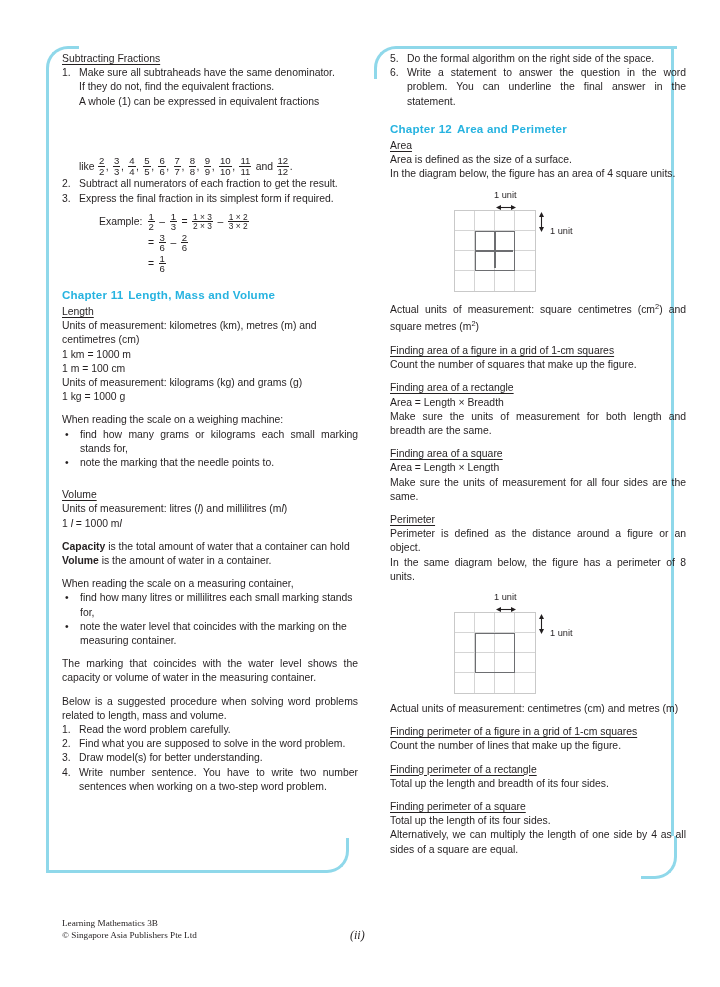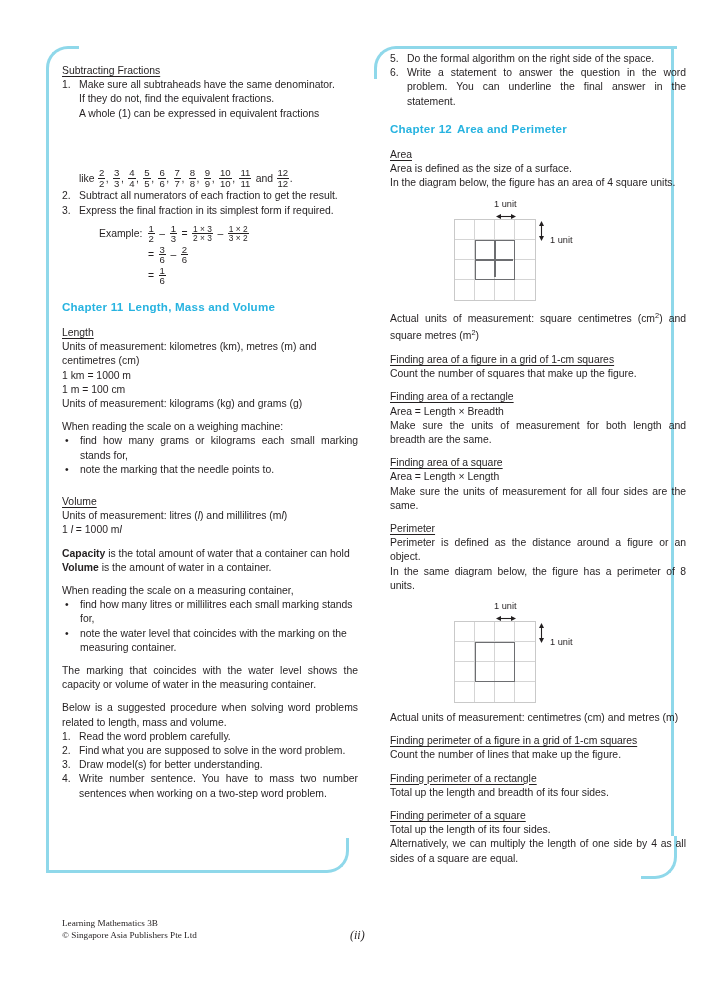--- a/index.html
+++ b/index.html
@@ -92,21 +92,21 @@
     margin-bottom: 3px;
   }
   .chapter .ch-num { margin-right: 5px; }
 
   .sub {
     text-decoration: underline;
     text-underline-offset: 2px;
     margin-top: 9px;
     margin-bottom: 0px;
   }
-  .sub.tight { margin-top: 12px; }
+  .sub.tight { margin-top: 0; }
 
   
   .nlist { margin: 0; padding: 0; }
   .nrow {
     display: flex;
     align-items: flex-start;
   }
   .nrow .marker {
     flex: 0 0 auto;
     width: 17px;
@@ -374,20 +374,21 @@
     <div class="chapter">
       <span class="ch-num">Chapter 11</span><span>Length, Mass and Volume</span>
     </div>
 
     <div class="sub tight">Length</div>
     <div>Units of measurement: kilometres (km), metres (m) and centimetres (cm)</div>
     <div>1 km = 1000 m</div>
     <div>1 m = 100 cm</div>
 
     <div>Units of measurement: kilograms (kg) and grams (g)</div>
+    <div>1 kg = 1000 g</div>
     <div class="blank"></div>
     <div>When reading the scale on a weighing machine:</div>
     <div class="nrow">
       <span class="marker bullet">•</span>
       <span class="body">find how many grams or kilograms each small marking stands for,</span>
     </div>
     <div class="nrow">
       <span class="marker bullet">•</span>
       <span class="body nojust">note the marking that the needle points to.</span>
     </div>
@@ -421,21 +422,21 @@
     <div class="nrow">
       <span class="marker">2.</span>
       <span class="body">Find what you are supposed to solve in the word problem.</span>
     </div>
     <div class="nrow">
       <span class="marker">3.</span>
       <span class="body nojust">Draw model(s) for better understanding.</span>
     </div>
     <div class="nrow">
       <span class="marker">4.</span>
-      <span class="body">Write number sentence. You have to mass two number sentences when working on a two-step word problem.</span>
+      <span class="body">Write number sentence. You have to write two number sentences when working on a two-step word problem.</span>
     </div>
   </div>
 
   <div class="col col-right">
 
     <div class="nrow">
       <span class="marker">5.</span>
       <span class="body nojust">Do the formal algorithm on the right side of the space.</span>
     </div>
     <div class="nrow">

